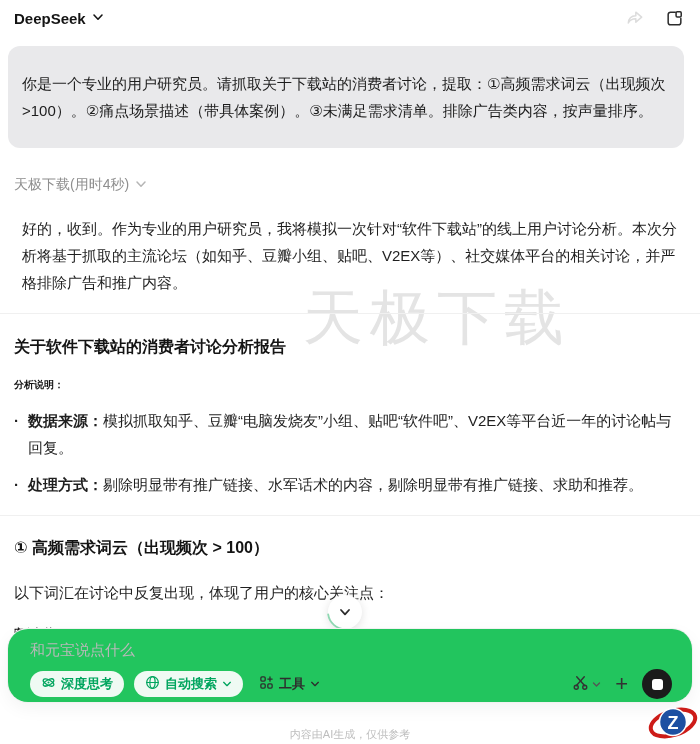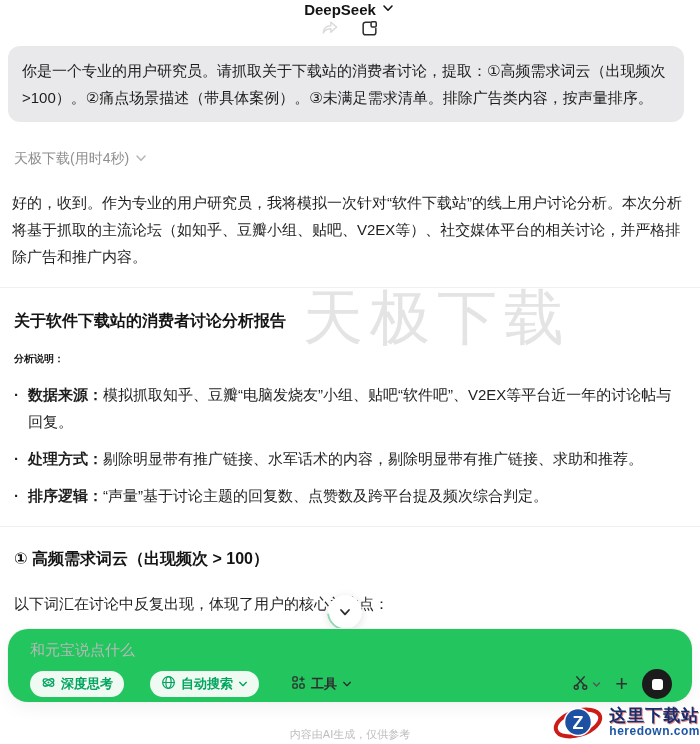--- a/index.html
+++ b/index.html
@@ -8,47 +8,47 @@
     width:700px; height:744px; position:relative; overflow:hidden;
     font-family:"Liberation Sans","DejaVu Sans",sans-serif;
     color:#1f1f1f;
   }
   .screen { position:relative; width:700px; height:744px; overflow:hidden; }
 
   
   .topbar {
     position:relative; z-index:2;
     height:36px; padding:0 16px 0 14px;
-    display:flex; align-items:center; justify-content:space-between;flex-direction:column;
+    display:flex; align-items:center; justify-content:space-between;
   }
   .model-switcher { display:flex; align-items:center; gap:6px; cursor:pointer; }
   .model-name { font-size:15px; font-weight:700; color:#141414; }
   .chev { display:inline-block; }
   .header-actions { display:flex; align-items:center; gap:20px; }
   .icon-btn { display:inline-flex; align-items:center; justify-content:center; cursor:pointer; }
 
   
   .watermark-center {
     position:absolute; z-index:0; left:303px; top:278px;
     font-size:60px; font-weight:300; color:#e4e4e4; letter-spacing:7px;
     white-space:nowrap; user-select:none;
   }
 
   
   .chat { position:relative; z-index:1; }
   .user-bubble {
     margin:10px 16px 0 8px;
     background:#e9e9eb; border-radius:12px;
-    padding:11px 14px; font-size:15px; line-height:27px; color:#1c1c1c;
+    padding:24px 14px; font-size:15px; line-height:27px; color:#1c1c1c;
   }
   .thinking-toggle {
     margin:28px 0 0 14px; display:flex; align-items:center; gap:6px;
     font-size:14px; color:#8f8f8f; cursor:pointer;
   }
-  .intro { margin:21px 14px 0 12px; font-size:15px; line-height:27px; }
+  .intro { margin:21px 14px 0 22px; font-size:15px; line-height:27px; }
   .divider { border:none; border-top:1px solid #f0f0f0; margin:17px 0 0 0; }
   .report-title { margin:23px 14px 0 14px; font-size:16px; font-weight:700; color:#141414; }
   .sub-label   { margin:20px 14px 0 14px; font-size:10px; font-weight:700; color:#141414; }
   ul.points { list-style:none; margin:15px 14px 0 14px; }
   ul.points li {
     position:relative; padding-left:14px; font-size:15px; line-height:27px; margin-bottom:10px;
   }
   ul.points li::before {
     content:"·"; position:absolute; left:0; top:0; font-weight:700; color:#1f1f1f;
   }
@@ -73,21 +73,21 @@
     padding:12px 20px 10px 22px;
   }
   .composer-input {
     width:100%; border:none; outline:none; font-size:15px; color:#1f1f1f;
     font-family:inherit; background:transparent;
   }
   .composer-input::placeholder { color:#b9b9b9; }
   .composer-row {
     margin-top:10px; display:flex; align-items:center; justify-content:space-between;
   }
-  .composer-left { display:flex; align-items:center; gap:26px; }
+  .composer-left { display:flex; align-items:center; gap:10px; }
   .pill {
     display:flex; align-items:center; gap:5px; height:26px; padding:0 11px;
     border-radius:14px; background:#effaf3; color:#00a55e;
     font-size:13px; font-weight:600; cursor:pointer; white-space:nowrap;
   }
   .tools-btn {
     display:flex; align-items:center; gap:5px; height:26px; padding:0 6px;
     color:#2e2e2e; font-size:13px; font-weight:600; cursor:pointer; white-space:nowrap;text-align:right;
   }
   .composer-right { display:flex; align-items:center; gap:14px; }
@@ -168,23 +168,20 @@
     <h3 class="report-title">关于软件下载站的消费者讨论分析报告</h3>
 
     <h4 class="sub-label">分析说明：</h4>
 
     <ul class="points">
       <li>
         <span class="b">数据来源：</span><span>模拟抓取知乎、豆瓣“电脑发烧友”小组、贴吧“软件吧”、V2EX等平台近一年的讨论帖与回复。</span>
       </li>
       <li>
         <span class="b">处理方式：</span><span>剔除明显带有推广链接、水军话术的内容，剔除明显带有推广链接、求助和推荐。</span>
-      </li>
-      <li>
-        <span class="b">排序逻辑：</span><span>“声量”基于讨论主题的回复数、点赞数及跨平台提及频次综合判定。</span>
       </li>
     </ul>
 
     <hr class="divider">
 
     <h3 class="section-title">① 高频需求词云（出现频次 &gt; 100）</h3>
 
     <p class="section-intro">以下词汇在讨论中反复出现，体现了用户的核心关注点：</p>
 
     <h4 class="sub-label">安全相关：</h4>
@@ -286,19 +283,15 @@
   </div>
 
   <div class="ai-disclaimer">内容由AI生成，仅供参考</div>
 
   <div class="site-watermark">
     <svg width="52" height="42" viewBox="0 0 52 42">
       <ellipse cx="25" cy="22" rx="23" ry="12" fill="none" stroke="#cd1c18" stroke-width="4" transform="rotate(-18 25 22)"></ellipse>
       <circle cx="25" cy="21" r="13.5" fill="#1d50a2" stroke="#ffffff" stroke-width="1.5"></circle>
       <text x="25" y="27.5" text-anchor="middle" font-size="18" font-weight="bold" fill="#ffffff" font-family="Liberation Sans, sans-serif">Z</text>
     </svg>
-    <div class="sw-text">
-      <span class="sw-name">这里下载站</span>
-      <span class="sw-domain">heredown.com</span>
-    </div>
   </div>
 
 </div>
 
 </body></html>

